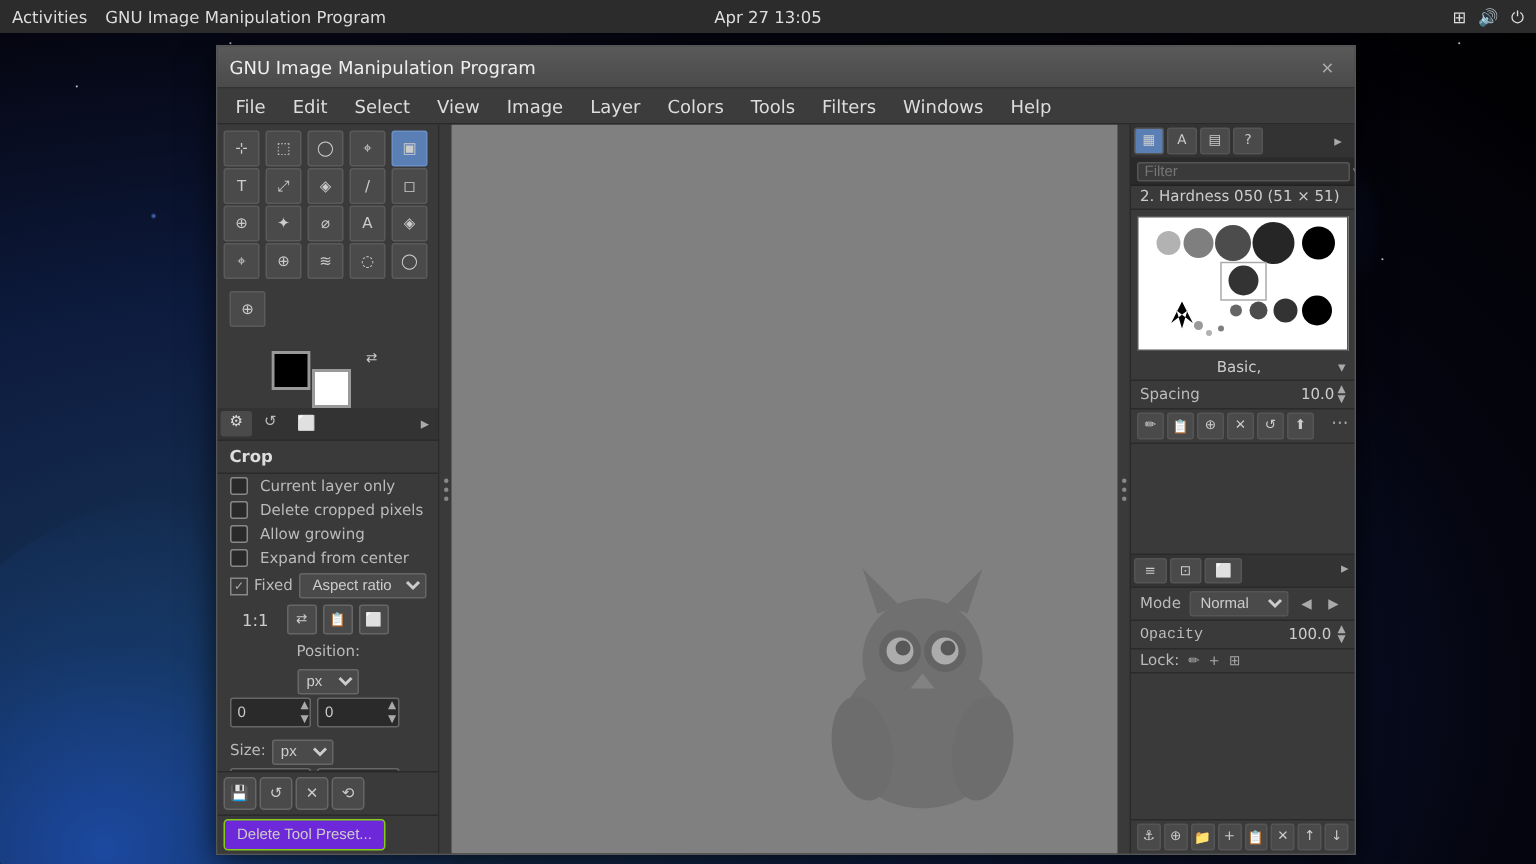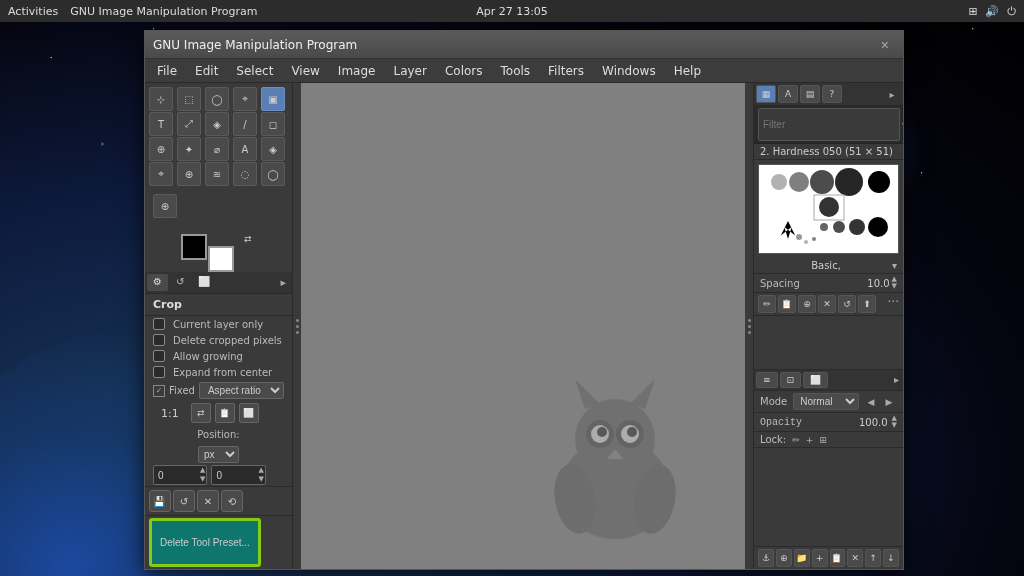--- a/index.html
+++ b/index.html
@@ -271,25 +271,25 @@
       border: 1px solid #666;
       border-radius: 3px;
       display: flex;
       align-items: center;
       justify-content: center;
       color: #ccc;
       cursor: pointer;
       font-size: 10px;
     }
     .delete-preset-btn {
-      background: #0f766e;
-      border: 3px solid #84cc16;
-      color: #ccc;
-      font-size: 10px;
-      padding: 16px 8px;
+      background: #6d28d9;
+      border: 1px solid #84cc16;
+      color: #ccc;
+      font-size: 10px;
+      padding: 4px 8px;
       border-radius: 3px;
       cursor: pointer;
       flex: 1;
     }
 
     
     .canvas-area {
       flex: 1;
       background: #666;
       position: relative;
@@ -372,21 +372,21 @@
       padding: 2px 4px;
       background: #2a2a2a;
       border-bottom: 1px solid #222;
     }
     .brush-filter-input {
       flex: 1;
       background: #3a3a3a;
       border: 1px solid #555;
       color: #bbb;
       font-size: 10px;
-      padding: 10px 4px;
+      padding: 0 4px;
       border-radius: 2px;
     }
     .brush-filter-arrow { color: #aaa; margin-left: 2px; font-size: 10px; }
     .brush-name {
       padding: 2px 6px;
       color: #ccc;
       font-size: 10px;
       border-bottom: 1px solid #2a2a2a;
     }
     .brush-preview {

